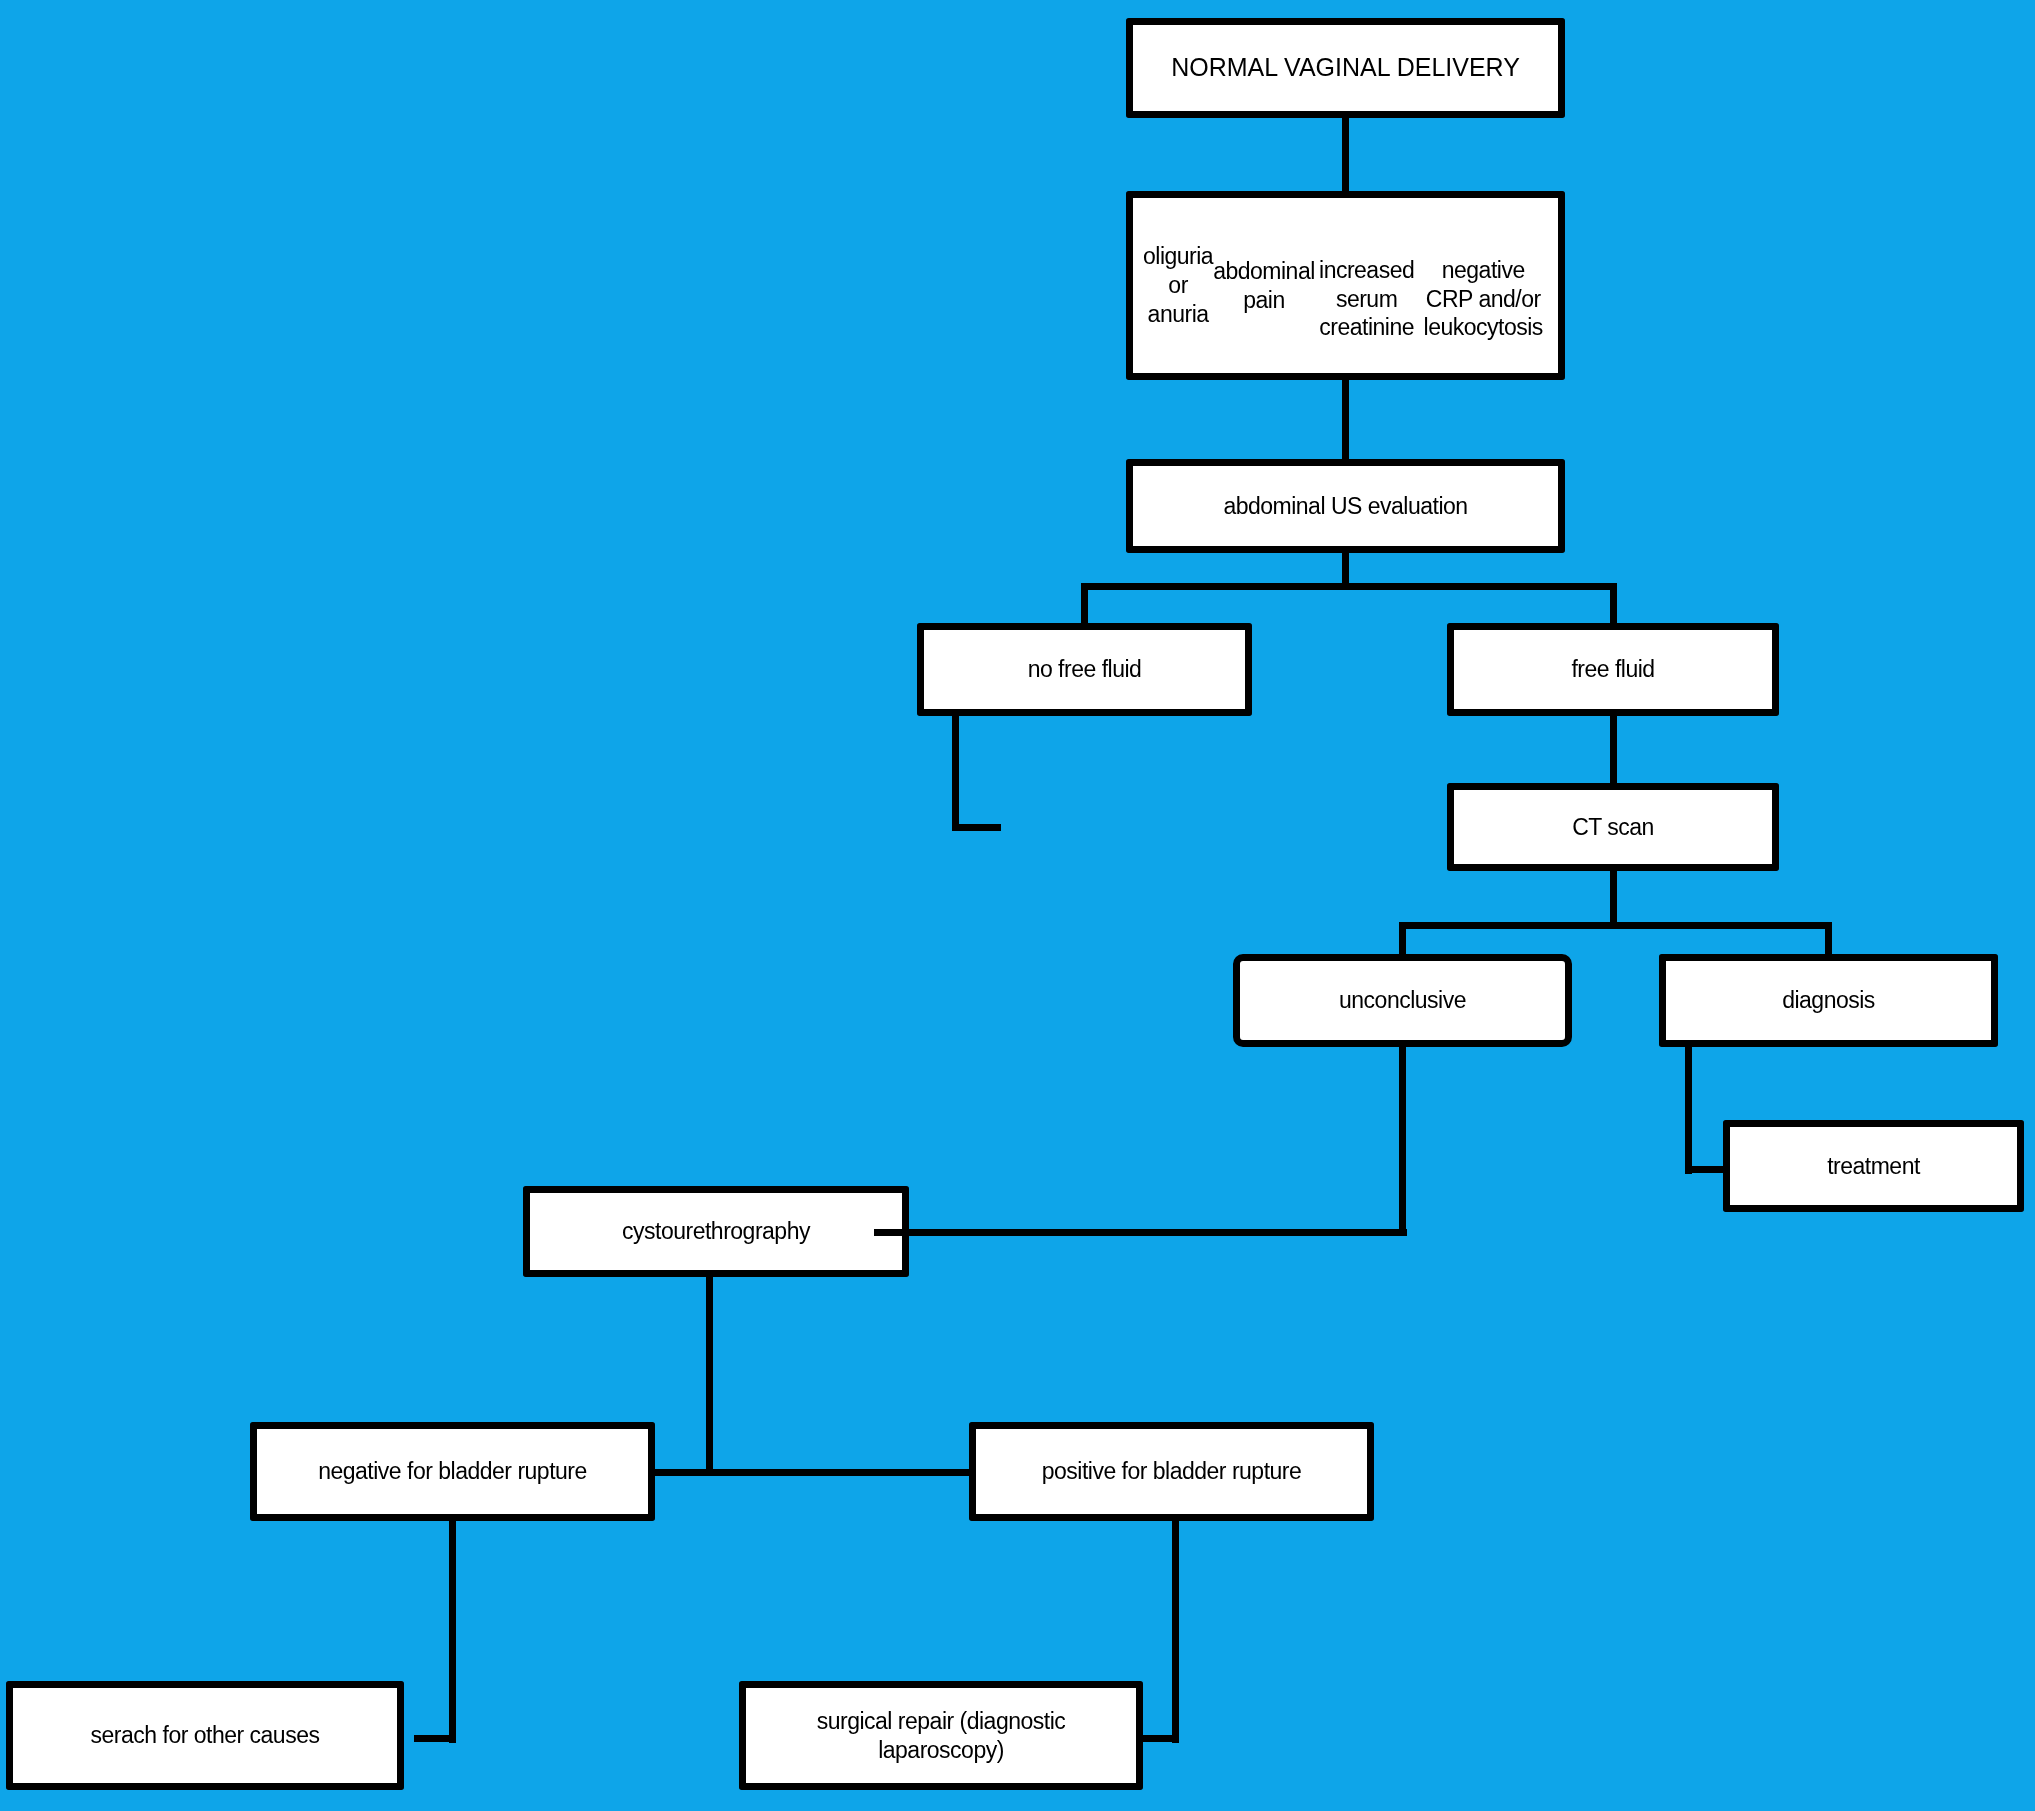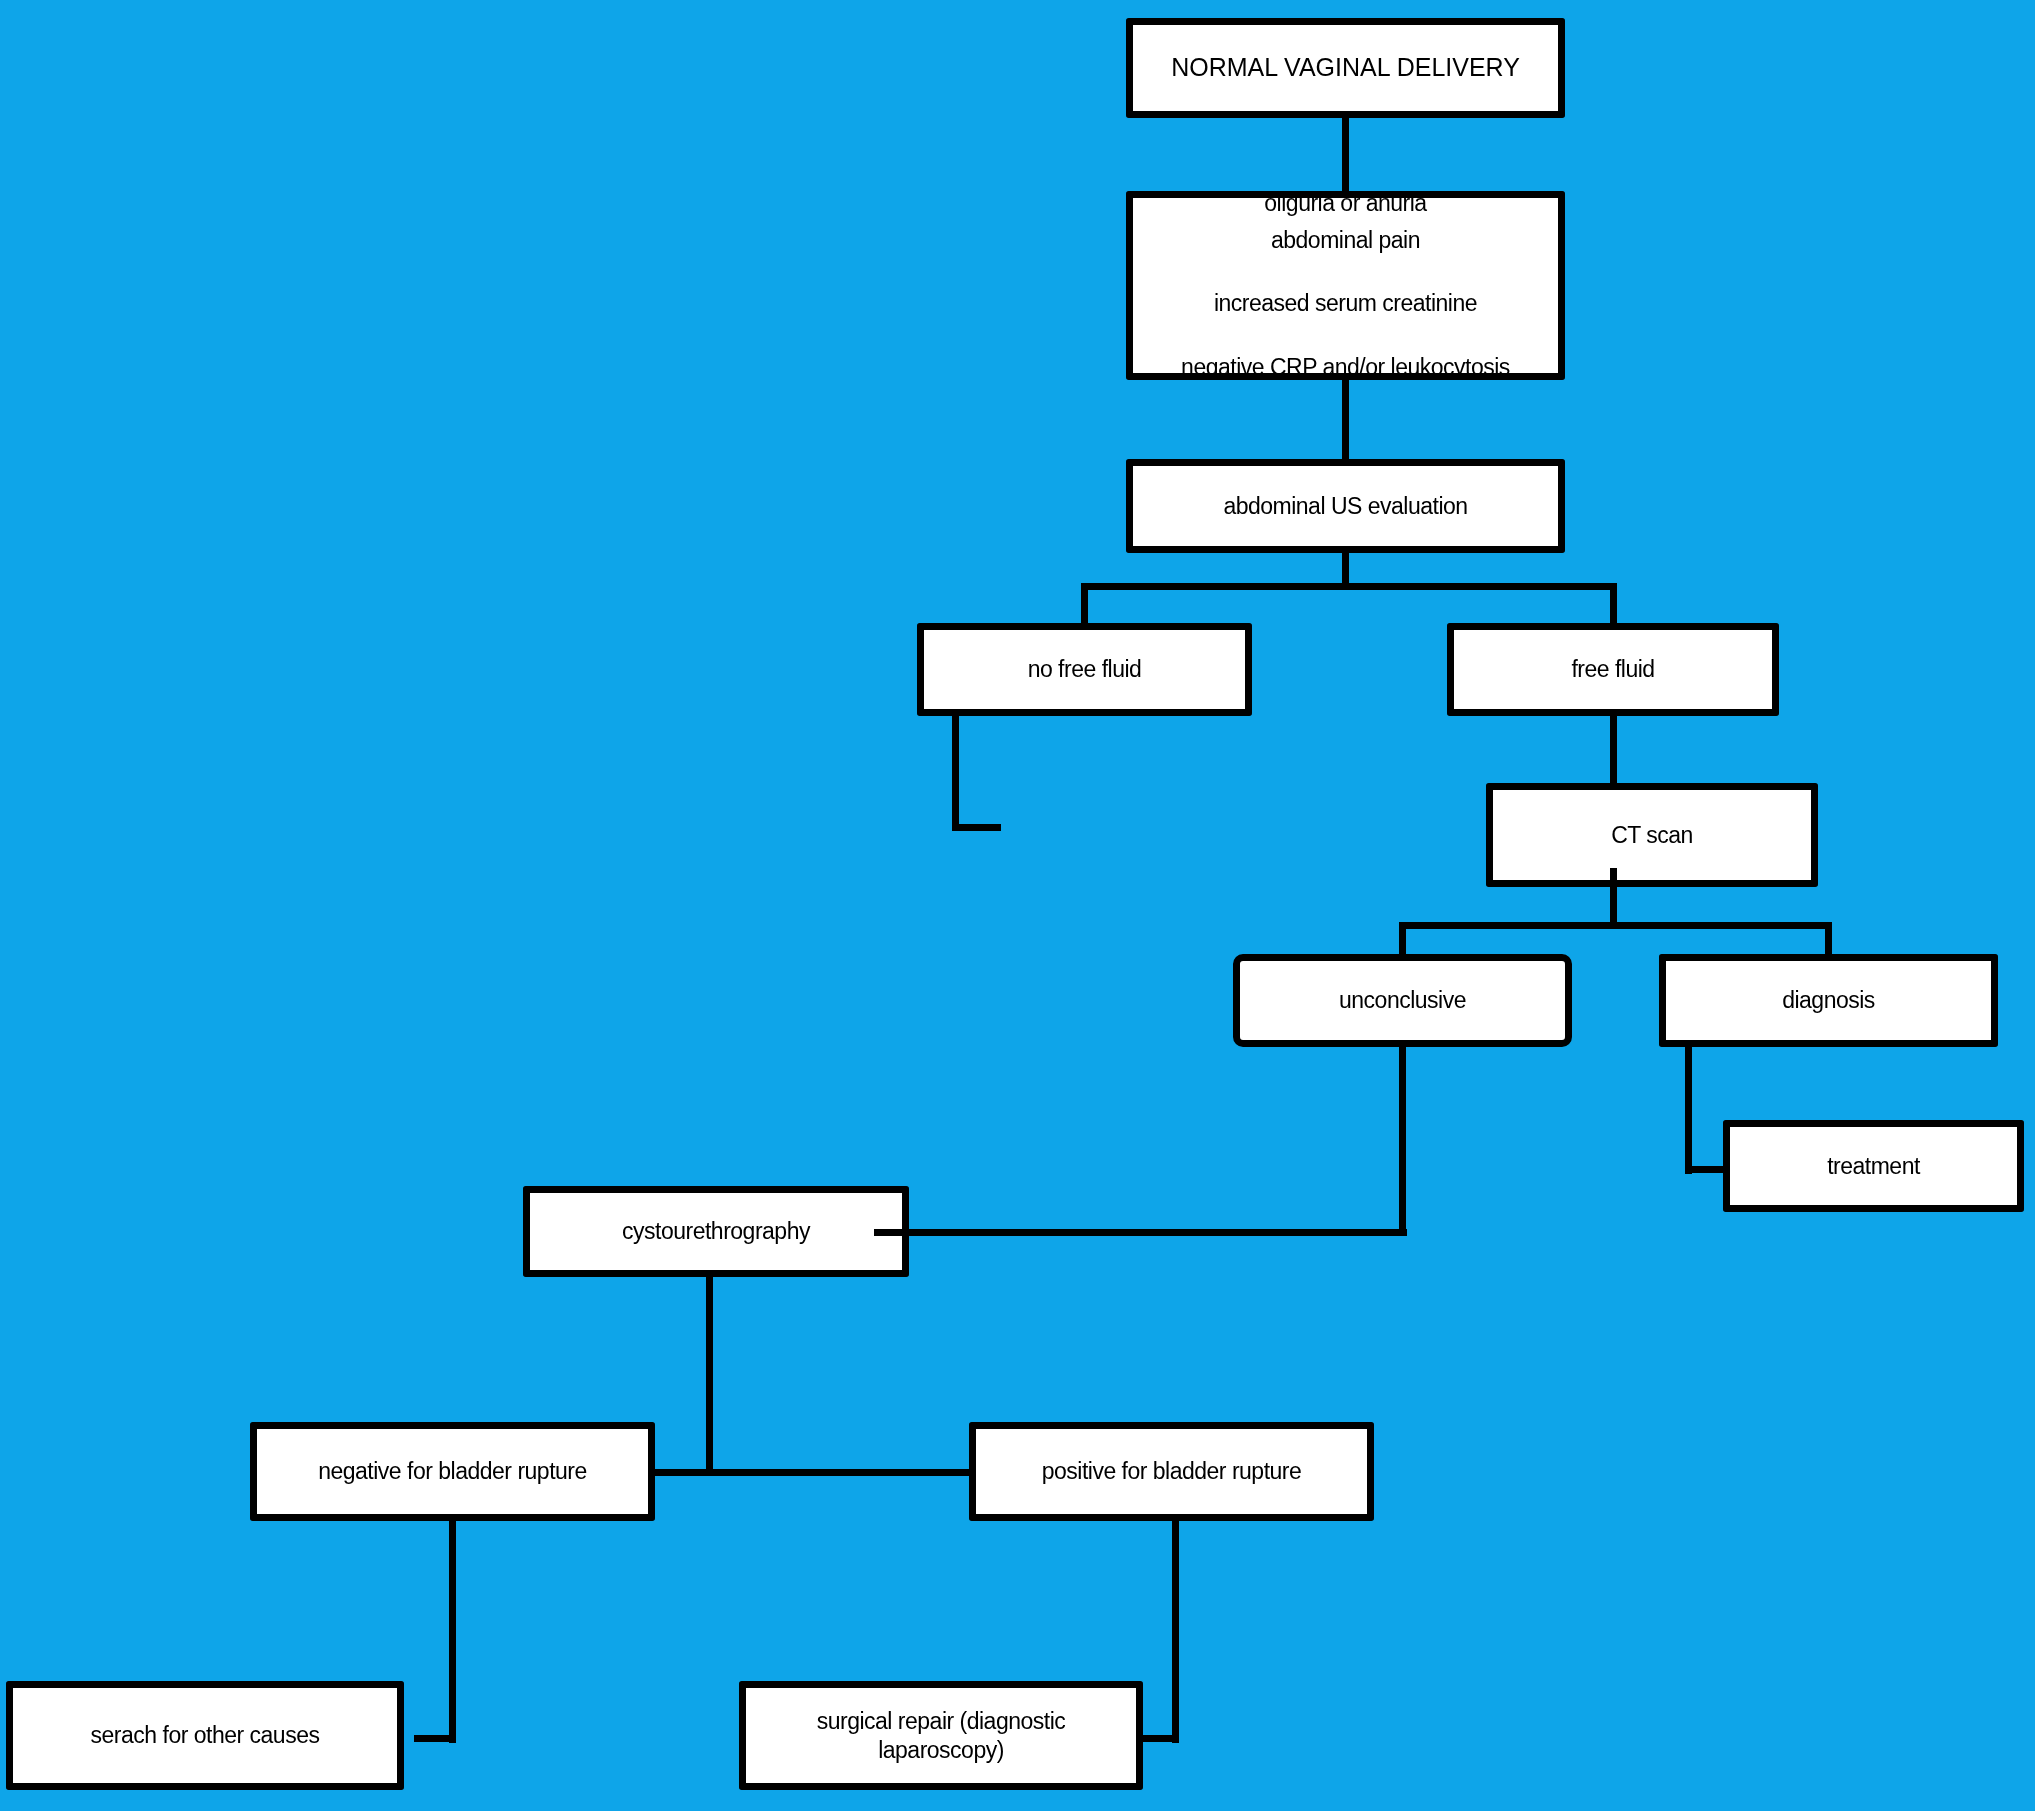--- a/index.html
+++ b/index.html
@@ -37,41 +37,41 @@
 </style>
 </head>
 <body>
 
 <div id="canvas">
 
   <div class="node caps" style="left:1126px; top:18px;   width:439px; height:100px;">
     <span class="lbl">NORMAL VAGINAL DELIVERY</span>
   </div>
 
-  <div class="node multiline" style="left:1126px; top:191px;  width:439px; height:189px; flex-direction:column;">
+  <div class="node multiline" style="left:1126px; top:191px;  width:439px; height:189px; flex-direction:row;">
     <div>oliguria or anuria</div>
     <div>abdominal pain</div>
     <div class="sp">increased serum creatinine</div>
     <div class="sp">negative CRP and/or leukocytosis</div>
   </div>
 
   <div class="node" style="left:1126px; top:459px;  width:439px; height:94px;">
     <span class="lbl">abdominal US evaluation</span>
   </div>
 
   <div class="node" style="left:917px; top:623px; width:335px; height:93px;">
     <span class="lbl">no free fluid</span>
   </div>
 
   <div class="node" style="left:1447px; top:623px; width:332px; height:93px;justify-content:center;">
     <span class="lbl">free fluid</span>
   </div>
 
 
-  <div class="node" style="left:1486px; top:783px; width:332px; height:104px;">
+  <div class="node" style="left:1447px; top:783px; width:332px; height:88px;">
     <span class="lbl">CT scan</span>
   </div>
 
   <div class="node" style="left:1233px; top:954px; width:339px; height:93px;border-radius:10px;">
     <span class="lbl">unconclusive</span>
   </div>
 
   <div class="node" style="left:1659px; top:954px; width:339px; height:93px;">
     <span class="lbl">diagnosis</span>
   </div>

